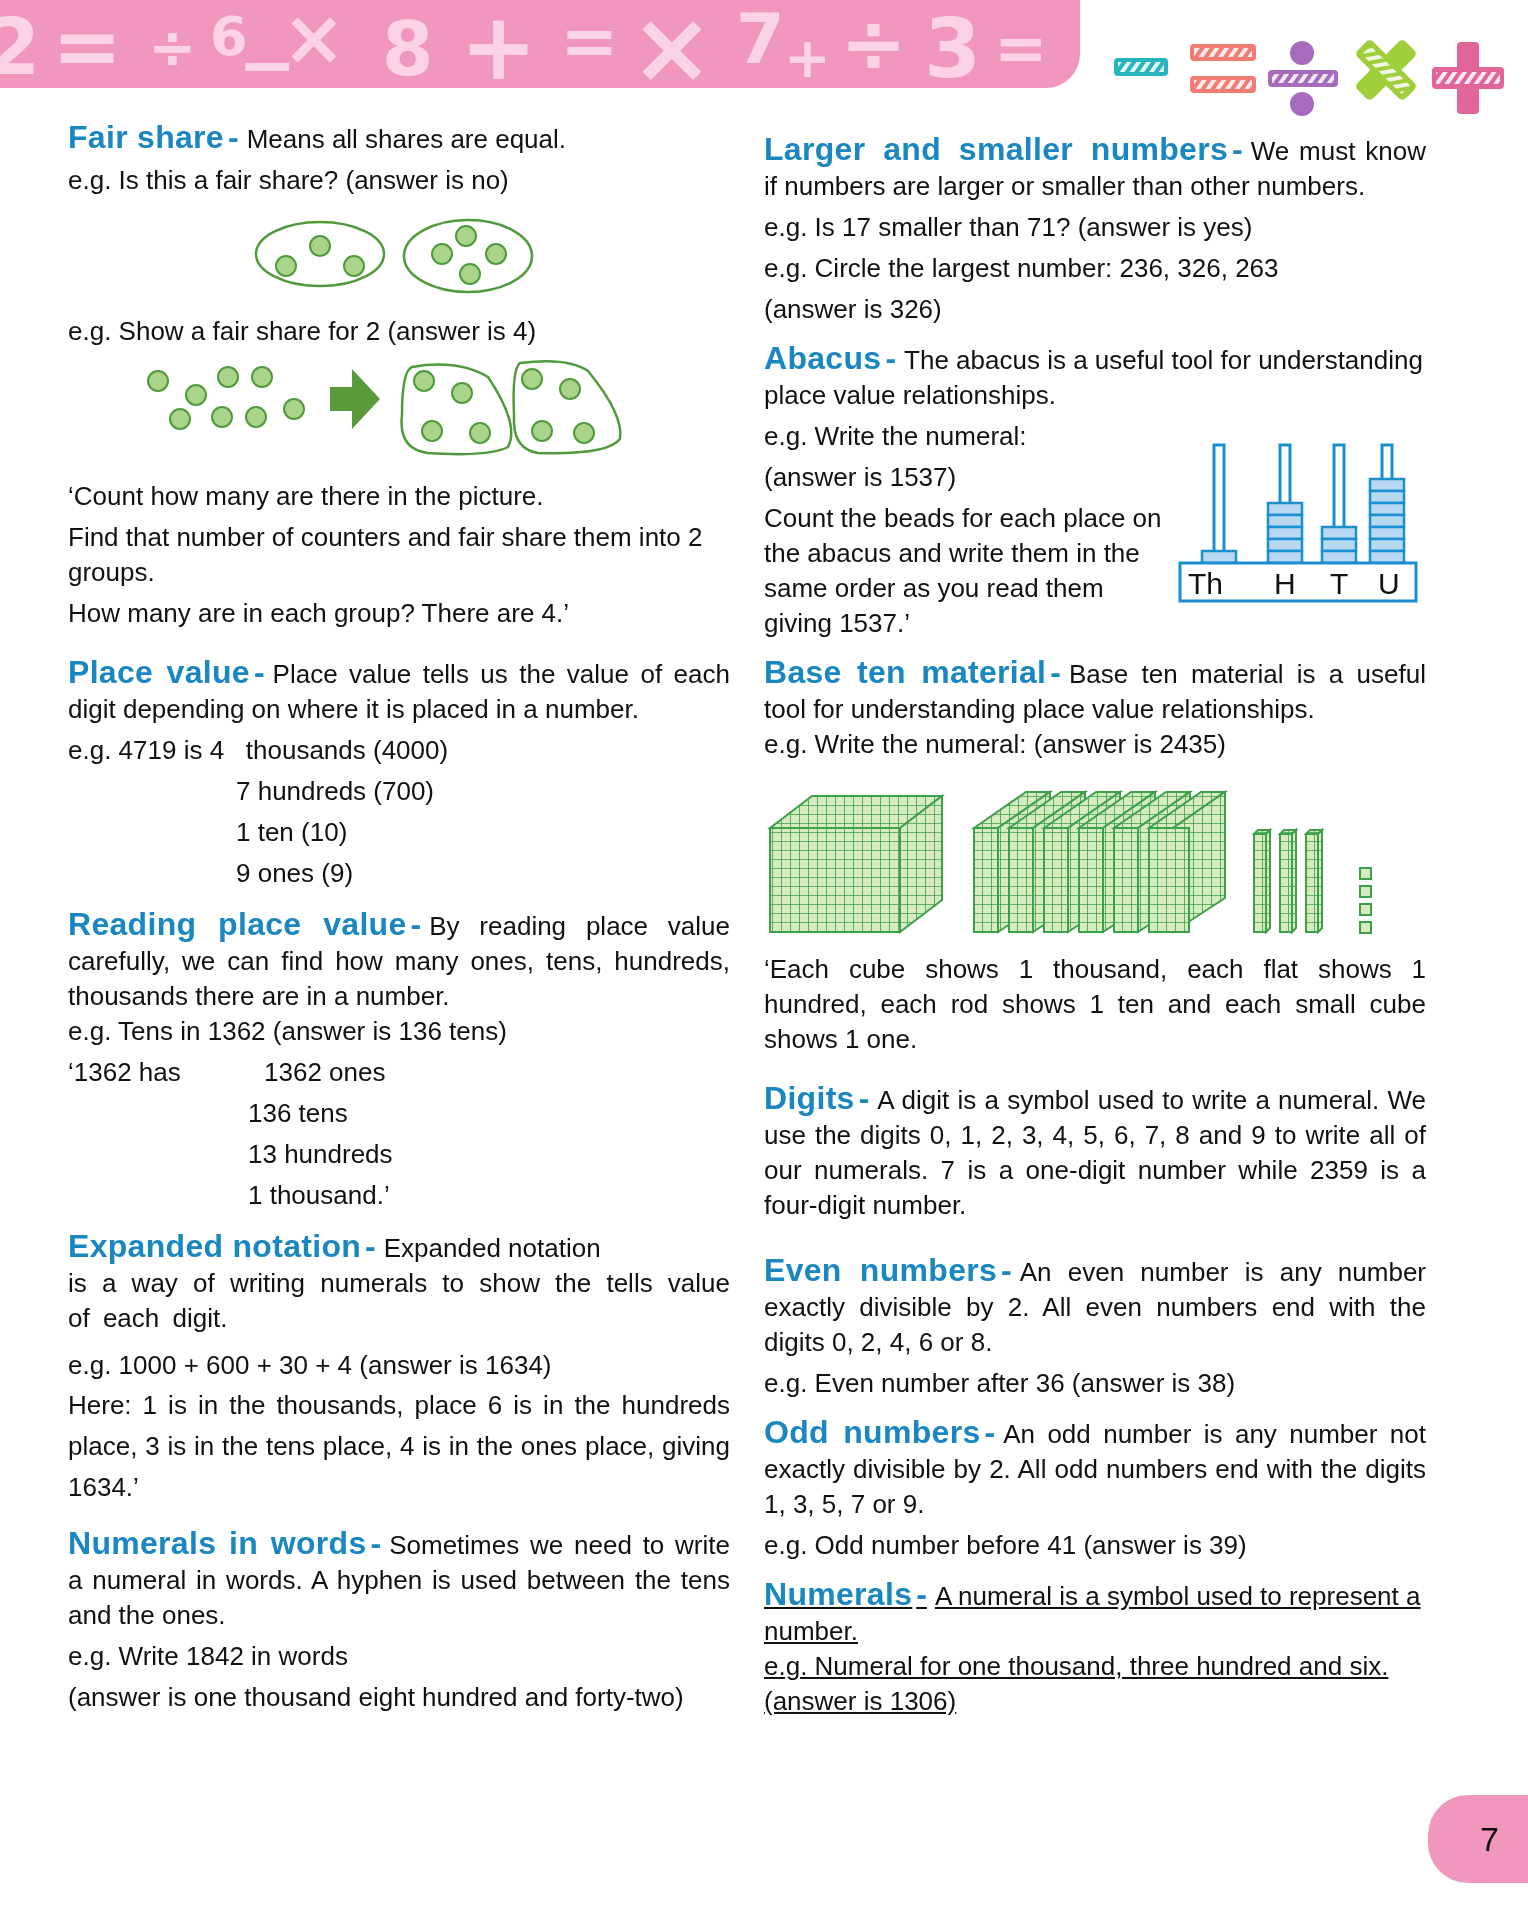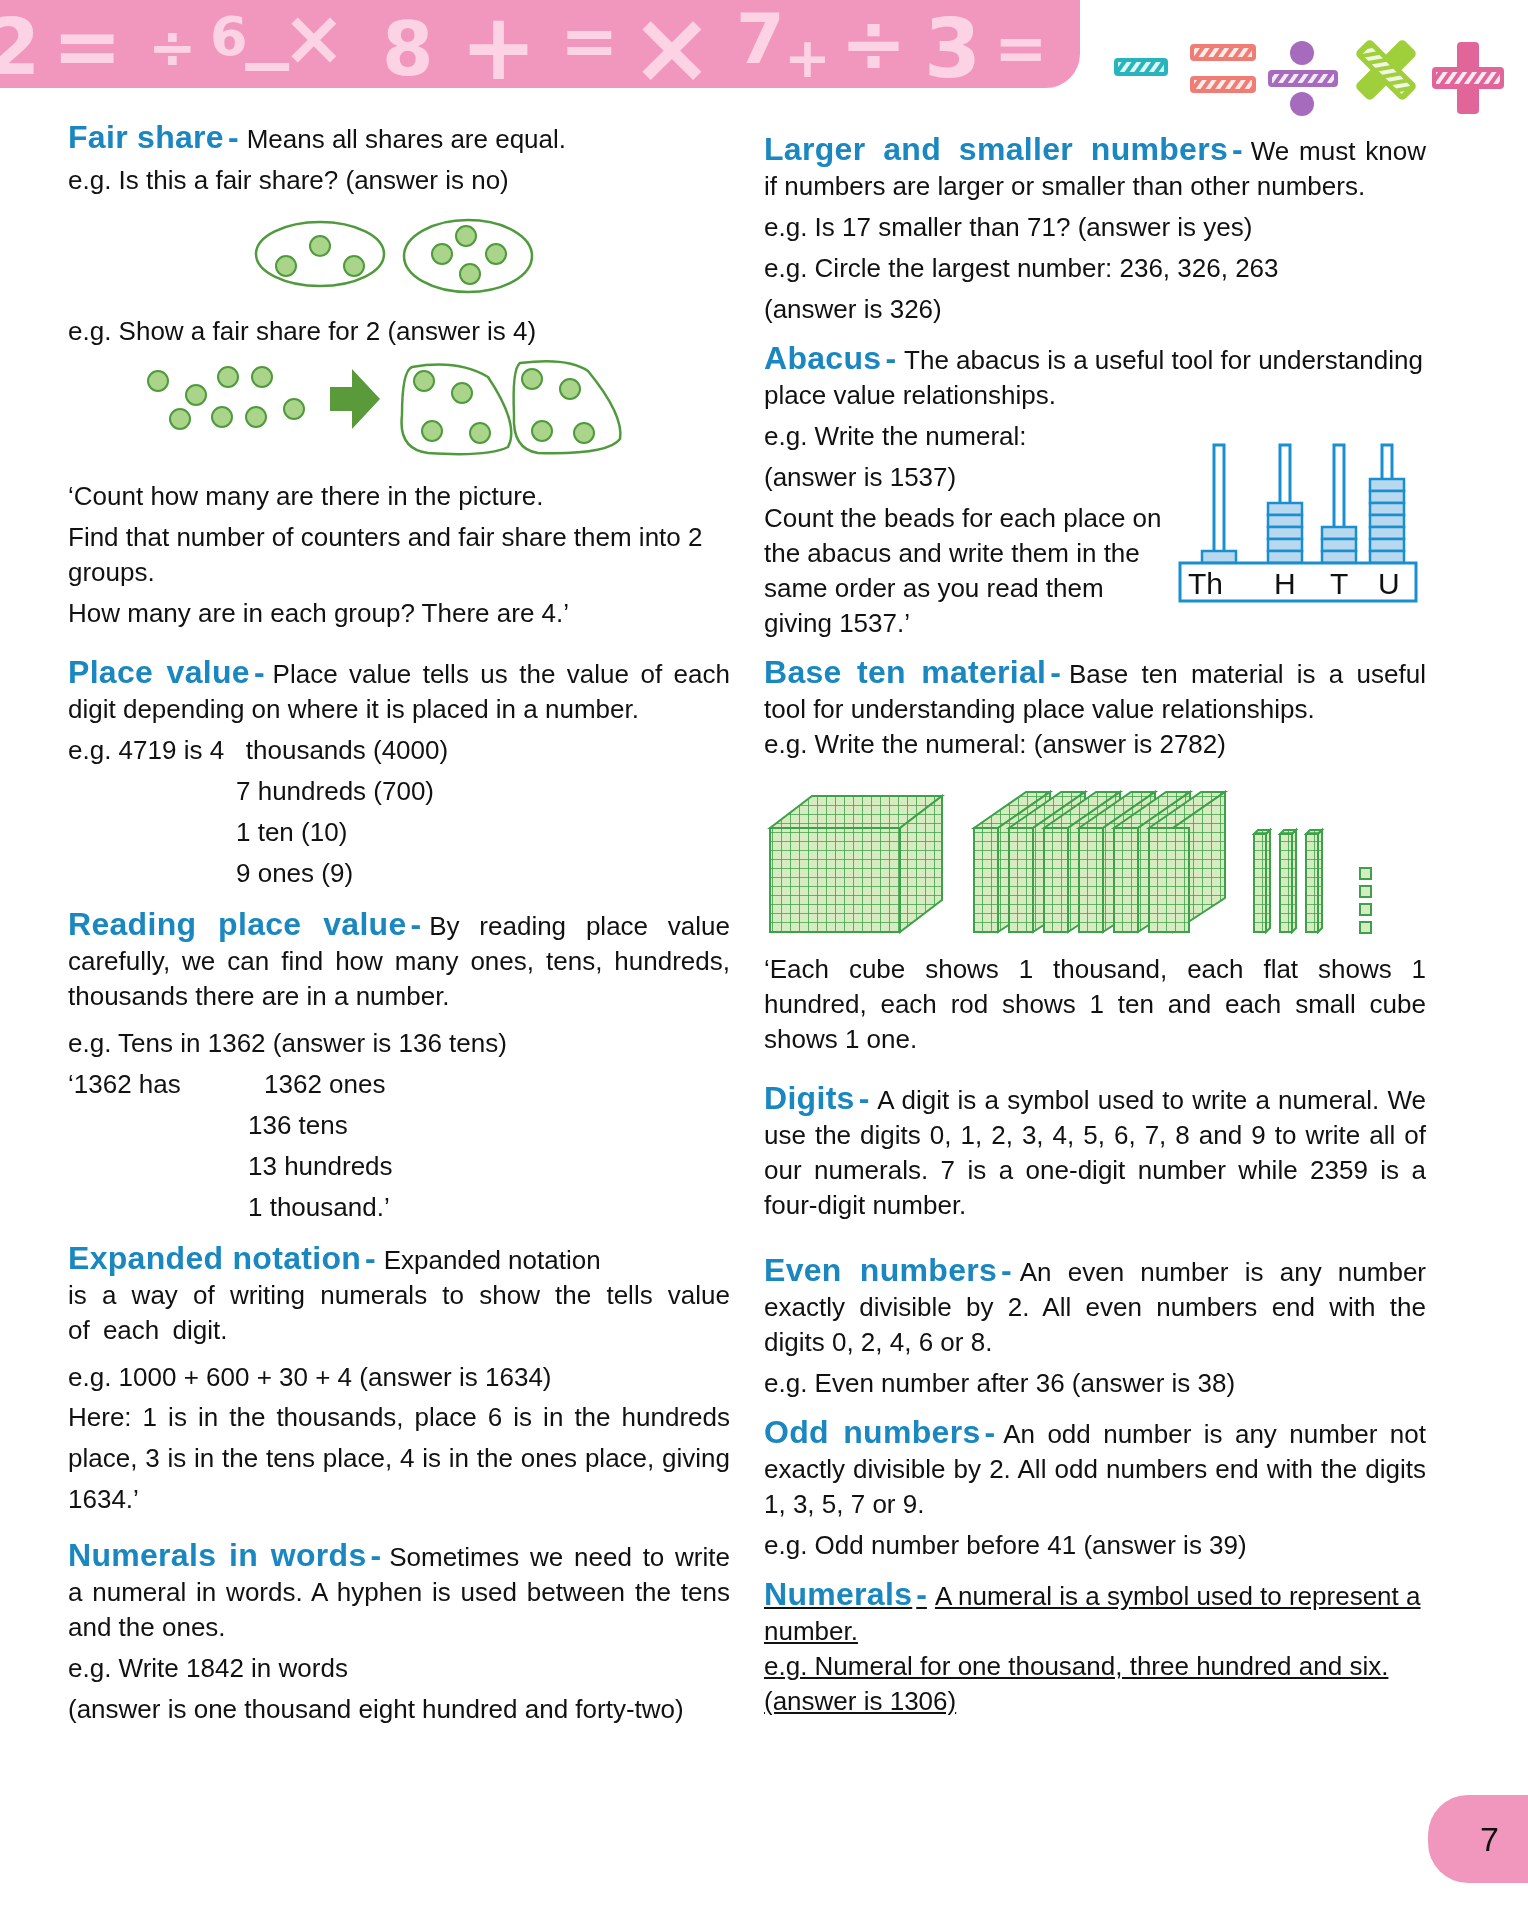--- a/index.html
+++ b/index.html
@@ -179,21 +179,21 @@
     </div>
     <div class="p sp indent">7 hundreds (700)</div>
     <div class="p sp indent">1 ten (10)</div>
     <div class="p sp indent">9 ones (9)</div>
   </div>
 
   <div class="section" style="margin-top:16px;">
     <div class="p j">
       <span class="heading">Reading place value</span><span class="dash">-</span><span>By reading place value carefully, we can find how many ones, tens, hundreds, thousands there are in a number.</span>
     </div>
-    <div class="p" style="margin-top:12px;">e.g. Tens in 1362 (answer is 136 tens)</div>
+    <div class="p" style="">e.g. Tens in 1362 (answer is 136 tens)</div>
     <div class="p sp row2">
       <span class="lbl">‘1362 has</span>
       <span>1362 ones</span>
     </div>
     <div class="p sp indent2">136 tens</div>
     <div class="p sp indent2">13 hundreds</div>
     <div class="p sp indent2">1 thousand.’</div>
   </div>
 
   <div class="section" style="margin-top:16px;">
@@ -272,21 +272,21 @@
           <text x="202" y="159">U</text>
         </g>
       </svg>
     </div>
   </div>
 
   <div class="section" style="margin-top:10px;">
     <div class="p j">
       <span class="heading">Base ten material</span><span class="dash">-</span><span>Base ten material is a useful tool for understanding place value relationships.</span>
     </div>
-    <div class="p">e.g. Write the numeral: (answer is 2782)</div>
+    <div class="p">e.g. Write the numeral: (answer is 2435)</div>
 
     <svg class="fig" width="620" height="150" viewBox="0 0 620 150" style="margin:26px 0 14px 0;">
       <defs>
         <pattern id="grid" width="9" height="9" patternUnits="userSpaceOnUse">
           <rect width="9" height="9" fill="#d6ecc0"></rect>
           <path d="M9 0 V9 M0 9 H9" stroke="#3da04a" stroke-width="1.6"></path>
         </pattern>
       </defs>
 
       <g stroke="#3da04a" stroke-width="2">

